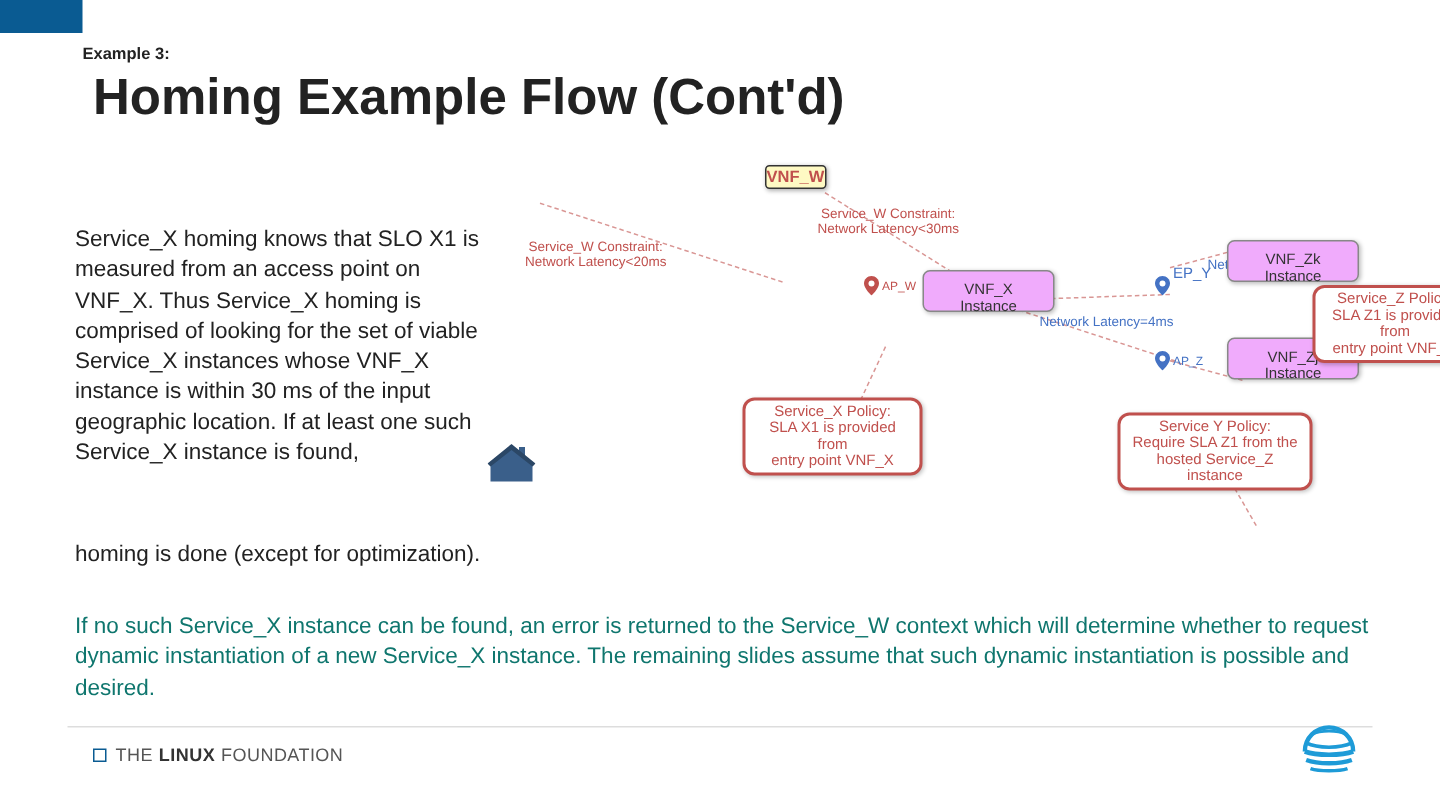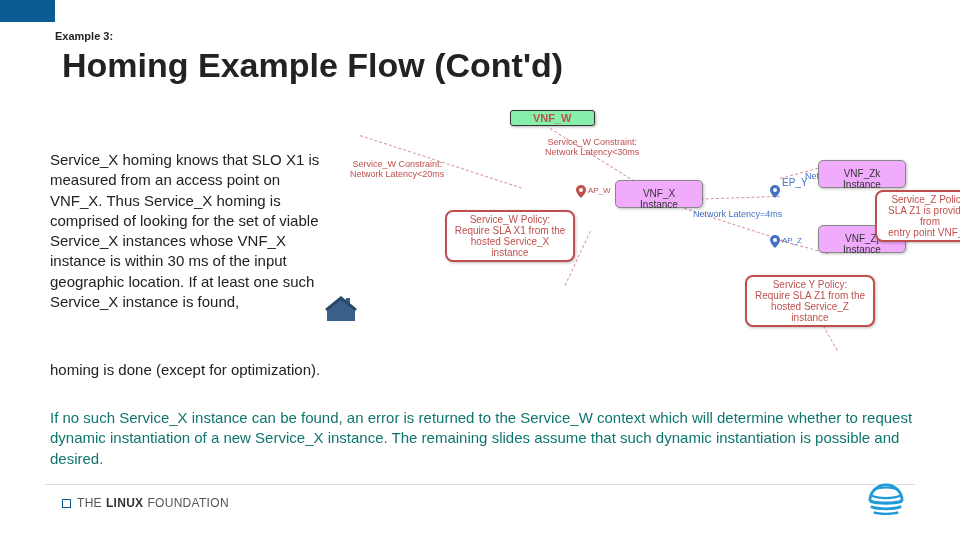--- a/index.html
+++ b/index.html
@@ -7,21 +7,21 @@
   .slide { position: relative; width: 960px; height: 540px; }
   .top-bar { position: absolute; top: 0; left: 0; width: 55px; height: 22px; background: #0a5b92; }
   .example-label { position: absolute; top: 30px; left: 55px; font-size: 11px; font-weight: bold; color: #222; }
   .title { position: absolute; top: 46px; left: 62px; font-size: 34px; font-weight: bold; color: #222; }
   .body-text-1 { position: absolute; top: 150px; left: 50px; width: 280px; font-size: 15px; color: #222; line-height: 1.35; }
   .body-text-1b { position: absolute; top: 360px; left: 50px; width: 400px; font-size: 15px; color: #222; line-height: 1.35; }
   .body-text-2 { position: absolute; top: 408px; left: 50px; width: 870px; font-size: 15px; color: #0f766e; line-height: 1.35; }
   .diagram { position: absolute; top: 110px; left: 315px; width: 610px; height: 245px; }
   .node { position: absolute; border: 2px solid #c0504d; border-radius: 8px; background: #fff; padding: 2px 6px; font-size: 10px; color: #c0504d; text-align: center; line-height: 1.1; box-shadow: 1px 1px 3px rgba(0,0,0,0.25); }
   .node.blue { border-color: #4472c4; color: #4472c4; }
-  .node-title { position: absolute; border: 1px solid #333; background: #86efac; padding: 1px 22px; font-size: 11px; font-weight: bold; color: #c0504d; border-radius: 3px; box-shadow: 1px 1px 3px rgba(0,0,0,0.3); }
+  .node-title { position: absolute; border: 1px solid #333; background: #fef9c3; padding: 1px 0; font-size: 11px; font-weight: bold; color: #c0504d; border-radius: 3px; box-shadow: 1px 1px 3px rgba(0,0,0,0.3); }
   .annot { position: absolute; font-size: 9px; color: #c0504d; line-height: 1.1; text-align: center; }
   .annot.blue { color: #4472c4; }
   .home-icon { position: absolute; top: 185px; left: 10px; width: 32px; height: 28px; }
   .home-icon svg { width: 100%; height: 100%; }
   .bottom-rule { position: absolute; left: 45px; right: 45px; bottom: 55px; height: 1px; background: #ddd; }
   .linux-logo { position: absolute; left: 62px; bottom: 30px; font-size: 12px; color: #555; letter-spacing: 0.3px; display: flex; align-items: center; gap: 4px; }
   .linux-logo .sq { display:inline-block; width:9px; height:9px; border:1px solid #0a5b92; margin-right:2px; }
   .linux-logo .b { font-weight: bold; color: #333; }
   .att-logo { position: absolute; right: 55px; bottom: 20px; width: 38px; height: 38px; }
   .dash { position: absolute; border-top: 1px dashed rgba(192,80,77,0.6); transform-origin: left center; }
@@ -65,21 +65,21 @@
     <div class="annot" style="top:28px; left:230px;">Service_W Constraint:<br>Network Latency&lt;30ms</div>
 
     <div class="small-pin" style="top:74px; left:261px;"><svg viewBox="0 0 10 13">
           <path d="M5 0C2.2 0 0 2.2 0 5c0 3.5 5 8 5 8s5-4.5 5-8C10 2.2 7.8 0 5 0z" fill="#c0504d"></path>
           <circle cx="5" cy="5" r="2" fill="#fff"></circle>
         </svg></div>
     <div class="annot" style="top:77px; left:273px; font-size:8px;text-align:center;">AP_W</div>
 
     <div class="vnfbox" style="top:70px; left:300px;">VNF_X<br>Instance</div>
 
-    <div class="node" style="top:100px; left:130px; width:130px;">Service_W Policy:<br>Require SLA X1 from the<br>hosted Service_X instance</div>
+    <div class="node" style="top:155px; left:180px; width:120px;">Service_X Policy:<br>SLA X1 is provided from<br>entry point VNF_X</div>
 
     <div class="annot blue" style="top:100px; left:378px;">Network Latency=4ms</div>
     <div class="annot blue" style="top:62px; left:490px;">Network Latency=0ms</div>
 
     <div class="small-pin" style="top:74px; left:455px;"><svg viewBox="0 0 10 13">
           <path d="M5 0C2.2 0 0 2.2 0 5c0 3.5 5 8 5 8s5-4.5 5-8C10 2.2 7.8 0 5 0z" fill="#4472c4"></path>
           <circle cx="5" cy="5" r="2" fill="#fff"></circle>
         </svg></div>
     <div class="annot blue" style="top:67px; left:467px; font-size:10px;">EP_Y</div>
 

